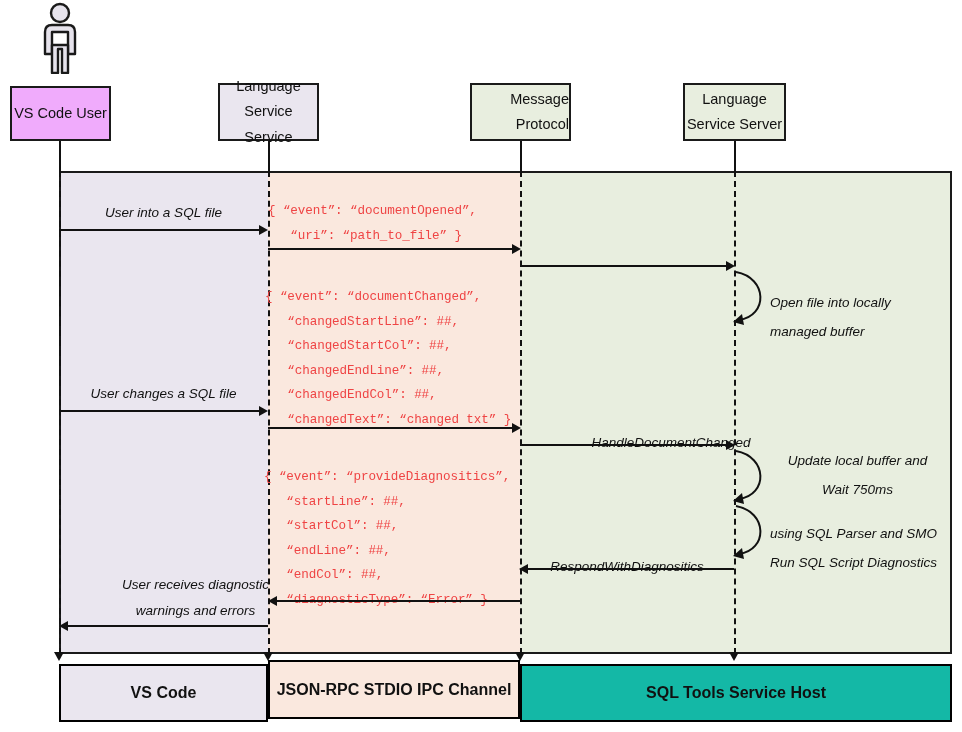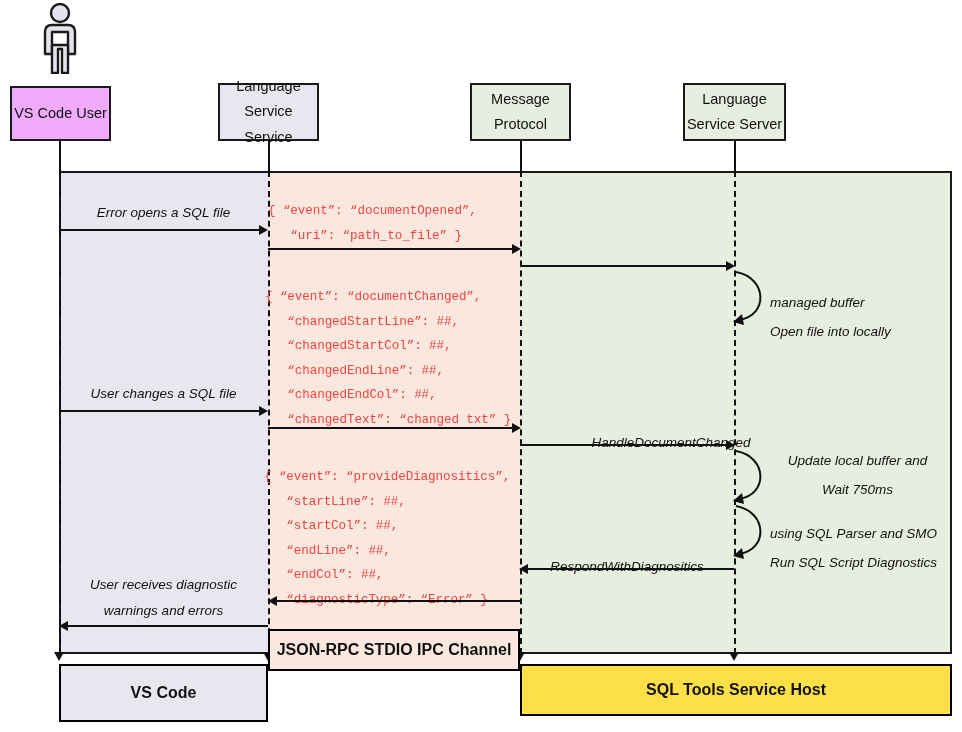--- a/index.html
+++ b/index.html
@@ -153,62 +153,62 @@
 
   <div class="lane-box" style="left:10px; top:86px; width:101px; height:55px; background:#f0abfc;">
     <span class="l1">VS Code User</span>
   </div>
 
   <div class="lane-box" style="left:218px; top:83px; width:101px; height:58px; background:#eae6ef;">
     <span class="l1">Language</span>
     <span class="l2">Service Service</span>
   </div>
 
-  <div class="lane-box" style="left:470px; top:83px; width:101px; height:58px; background:#e8eedf;">
+  <div class="lane-box" style="left:470px; top:83px; width:101px; height:58px; background:#e8eedf;align-items:flex-end;">
     <span class="l1">Message</span>
     <span class="l2">Protocol</span>
   </div>
 
   <div class="lane-box" style="left:683px; top:83px; width:103px; height:58px; background:#e8eedf;">
     <span class="l1">Language</span>
     <span class="l2">Service Server</span>
   </div>
 
   <div class="lifeline-solid" style="left:59px; top:141px; height:30px;"></div>
   <div class="lifeline-solid" style="left:268px; top:141px; height:30px;"></div>
   <div class="lifeline-solid" style="left:520px; top:141px; height:30px;"></div>
   <div class="lifeline-solid" style="left:734px; top:141px; height:30px;"></div>
 
   <div class="lifeline" style="left:59px; top:171px; height:483px;"></div>
   <div class="lifeline" style="left:268px; top:171px; height:483px;"></div>
   <div class="lifeline" style="left:520px; top:171px; height:483px;"></div>
   <div class="lifeline" style="left:734px; top:171px; height:483px;"></div>
 
-  <div class="msg-label" style="left:59px; top:200px; width:209px;">Error opens a SQL file</div>
+  <div class="msg-label" style="left:59px; top:200px; width:209px;">User into a SQL file</div>
   <div class="arrow-line" style="left:59px; top:229px; width:200px;"></div>
   <div class="arrow-head right" style="left:259px; top:225px;"></div>
 
   <div class="json-block" style="left:268px; top:199px;">{ “event”: “documentOpened”,
    “uri”: “path_to_file” }</div>
 
   <div class="arrow-line" style="left:268px; top:248px; width:244px;"></div>
   <div class="arrow-head right" style="left:512px; top:244px;"></div>
 
   <div class="arrow-line" style="left:520px; top:265px; width:206px;"></div>
   <div class="arrow-head right" style="left:726px; top:261px;"></div>
 
   <div class="selfloop" style="left:730px; top:268px;">
     <svg width="50" height="62" viewBox="0 0 50 62">
       <path d="M6,4 C38,10 38,48 9,52" fill="none" stroke="#111" stroke-width="2"></path>
       <polygon points="12,46 3,54 14,57" fill="#111"></polygon>
     </svg>
   </div>
   <div class="note" style="left:770px; top:288px;">
+    <div>Open file into locally</div>
     <div>managed buffer</div>
-    <div>Open file into locally</div>
   </div>
 
   <div class="json-block" style="left:265px; top:285px;">{ “event”: “documentChanged”,
    “changedStartLine”: ##,
    “changedStartCol”: ##,
    “changedEndLine”: ##,
    “changedEndCol”: ##,
    “changedText”: “changed txt” }</div>
 
   <div class="msg-label" style="left:59px; top:381px; width:209px;">User changes a SQL file</div>
@@ -251,35 +251,35 @@
    “endCol”: ##,
    “diagnosticType”: “Error” }</div>
 
   <div class="msg-label" style="left:520px; top:554px; width:214px;">RespondWithDiagnositics</div>
   <div class="arrow-line" style="left:528px; top:568px; width:206px;"></div>
   <div class="arrow-head left" style="left:519px; top:564px;"></div>
 
   <div class="arrow-line" style="left:277px; top:600px; width:243px;"></div>
   <div class="arrow-head left" style="left:268px; top:596px;"></div>
 
-  <div class="msg-label multi" style="left:59px; top:572px; width:209px;">
+  <div class="msg-label multi" style="left:59px; top:572px; width:209px;padding-left:32px;">
     <div>User receives diagnostic</div>
     <div>warnings and errors</div>
   </div>
   <div class="arrow-line" style="left:68px; top:625px; width:200px;"></div>
   <div class="arrow-head left" style="left:59px; top:621px;"></div>
 
   <div class="arrow-head down" style="left:54px; top:652px;"></div>
   <div class="arrow-head down" style="left:263px; top:652px;"></div>
   <div class="arrow-head down" style="left:515px; top:652px;"></div>
   <div class="arrow-head down" style="left:729px; top:652px;"></div>
 
   <div class="footer-cell" style="left:59px; top:664px; width:209px; height:58px; background:#eae6ef;">
     <span>VS Code</span>
   </div>
-  <div class="footer-cell" style="left:268px; top:629px; width:252px; height:42px; background:#fae8de;">
+  <div class="footer-cell" style="left:268px; top:660px; width:252px; height:59px; background:#fae8de;">
     <span>JSON-RPC STDIO IPC Channel</span>
   </div>
-  <div class="footer-cell" style="left:520px; top:664px; width:432px; height:52px; background:#fde047;">
+  <div class="footer-cell" style="left:520px; top:664px; width:432px; height:58px; background:#14b8a6;">
     <span>SQL Tools Service Host</span>
   </div>
 
 </div>
 
 </body></html>

